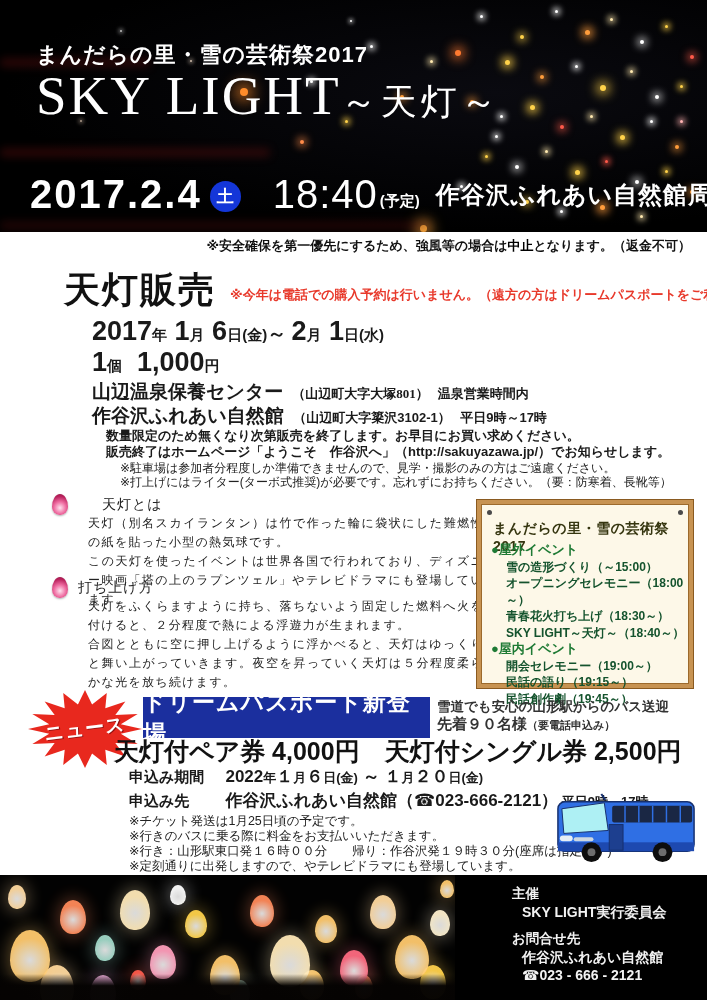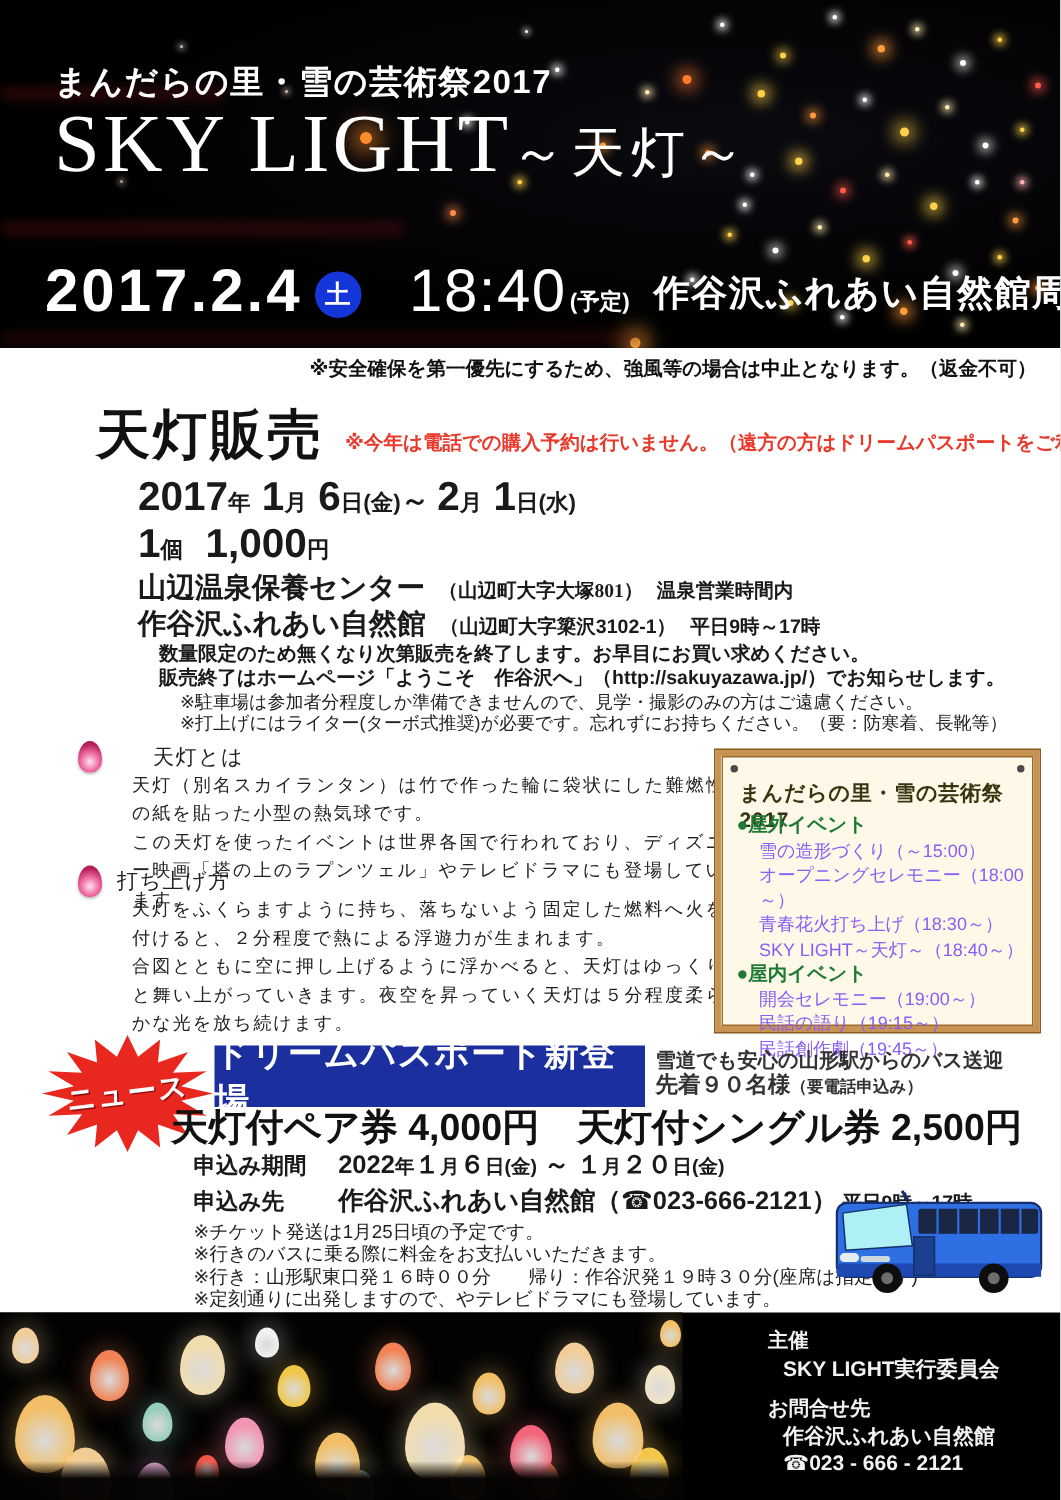--- a/index.html
+++ b/index.html
@@ -47,21 +47,21 @@
       border-radius:50% 50% 45% 45% / 60% 60% 40% 40%;box-shadow:0 1px 2px rgba(0,0,0,.3);}
   .blk-title{position:absolute;font-size:14px;color:#222;letter-spacing:1px;}
   .blk-body{position:absolute;font-size:12px;line-height:19px;letter-spacing:1.3px;color:#222;width:396px;text-align:justify;}
 
   
   .evbox{position:absolute;left:477px;top:500px;width:216px;height:188px;background:#fdf8e8;
          border:4px solid #c79352;box-shadow:inset 0 0 0 1px #9c6a2c, 0 0 0 1px #8a5a20;box-sizing:border-box;}
   .pin{position:absolute;width:5px;height:5px;border-radius:50%;background:#4a4a4a;top:6px;}
   .ev-title{position:absolute;left:12px;top:16px;font-size:14px;font-weight:bold;color:#35350f;letter-spacing:.5px;}
   .ev-label{font-size:13px;font-weight:bold;color:#1e7a34;}
-  .ev-item{font-size:12px;color:#8b5cf6;padding-left:15px;line-height:16.5px;}
+  .ev-item{font-size:12px;color:#14532d;padding-left:15px;line-height:16.5px;font-weight:bold;}
   .ev-list{position:absolute;left:10px;top:38px;line-height:16.5px;}
 
   
   .badge{position:absolute;left:28px;top:690px;width:114px;height:78px;}
   .badge svg{position:absolute;left:0;top:0;}
   .badge-text{position:absolute;left:0;top:26px;width:114px;text-align:center;color:#fff;font-size:19px;font-weight:bold;
               transform:rotate(-7deg);letter-spacing:1px;text-shadow:1px 1px 0 #8f0e0e;}
   .banner{position:absolute;left:143px;top:697px;width:287px;height:41px;background:#1b2f9e;color:#fff;
           display:flex;align-items:center;justify-content:center;font-size:23px;font-weight:bold;letter-spacing:1px;}
   .news-side{position:absolute;left:437px;top:698px;font-size:13.5px;font-weight:bold;color:#333;line-height:17px;white-space:nowrap;}

